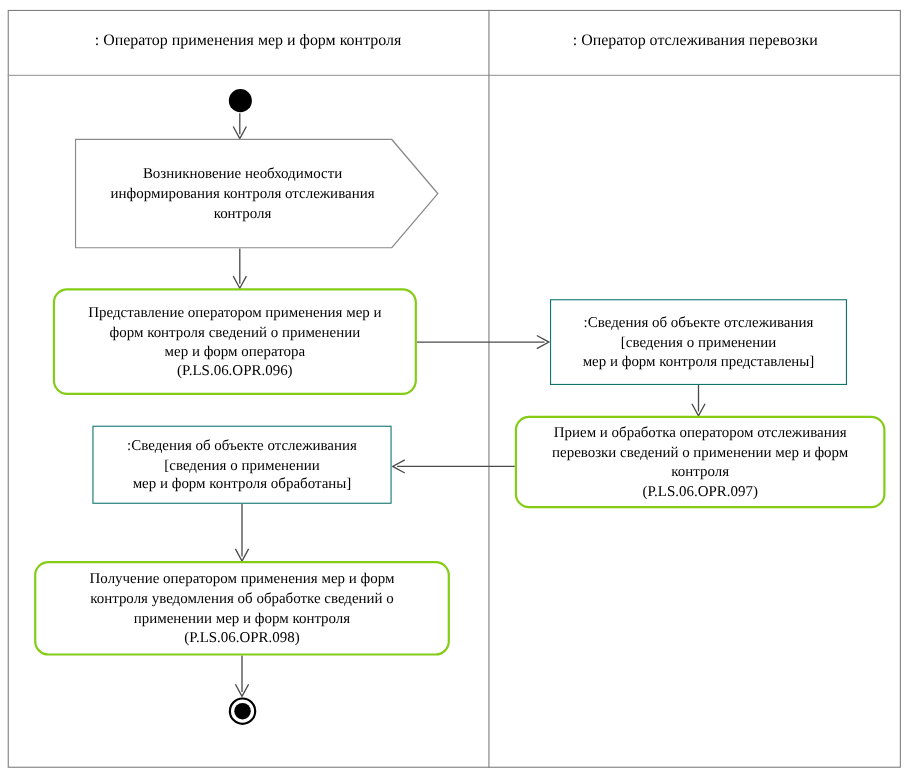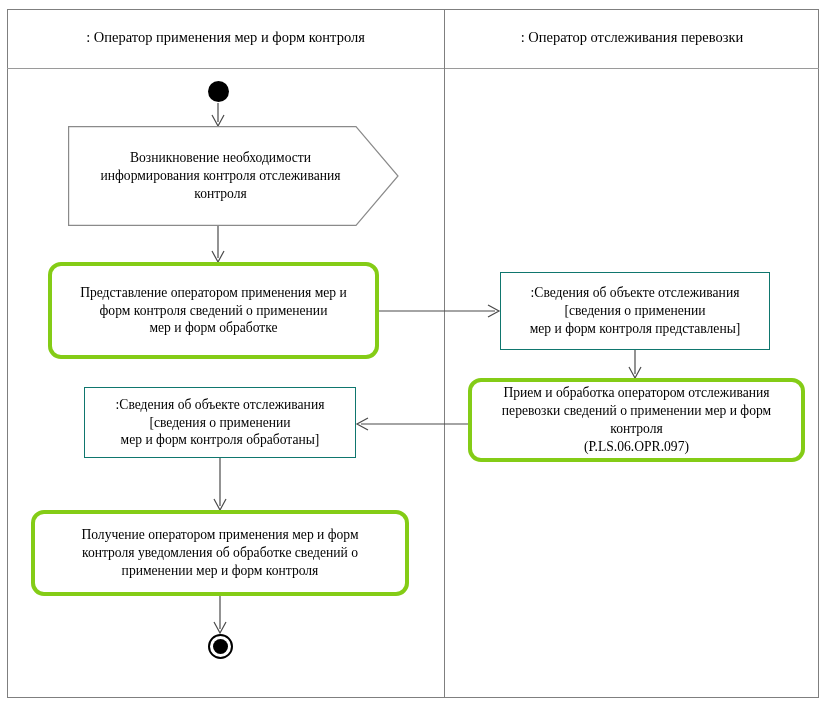--- a/index.html
+++ b/index.html
@@ -74,21 +74,21 @@
     text-align: center;
     font-size: 13.6px;
     line-height: 1.32;
     background: #ffffff;
     padding: 2px 8px;
   }
   .node .txt { width: 100%; }
   .node .txt .ln { display: block; white-space: nowrap; }
 
   .activity {
-    border: 4px solid #84cc16;
+    border: 2px solid #84cc16;
     border-radius: 13px;
   }
   .objectnode {
     border: 1px solid #0f766e;
     border-radius: 0;
   }
 
   
   .signal {
     border: none;
@@ -193,21 +193,22 @@
       <span class="ln">Возникновение необходимости</span>
       <span class="ln">информирования контроля отслеживания</span>
       <span class="ln">контроля</span>
     </span>
   </div>
 
   <div class="node activity" style="left:48px; top:262px; width:331px; height:97px;">
     <span class="txt">
       <span class="ln">Представление оператором применения мер и</span>
       <span class="ln">форм контроля сведений о применении</span>
-      <span class="ln">мер и форм обработке</span>
+      <span class="ln">мер и форм оператора</span>
+      <span class="ln">(P.LS.06.OPR.096)</span>
     </span>
   </div>
 
   <div class="node objectnode" style="left:500px; top:272px; width:270px; height:78px;">
     <span class="txt">
       <span class="ln">:Сведения об объекте отслеживания</span>
       <span class="ln">[сведения о применении</span>
       <span class="ln">мер и форм контроля представлены]</span>
     </span>
   </div>
@@ -227,16 +228,17 @@
       <span class="ln">[сведения о применении</span>
       <span class="ln">мер и форм контроля обработаны]</span>
     </span>
   </div>
 
   <div class="node activity" style="left:31px; top:510px; width:378px; height:86px;">
     <span class="txt">
       <span class="ln">Получение оператором применения мер и форм</span>
       <span class="ln">контроля уведомления об обработке сведений о</span>
       <span class="ln">применении мер и форм контроля</span>
+      <span class="ln">(P.LS.06.OPR.098)</span>
     </span>
   </div>
 
 </div>
 
 </body></html>

